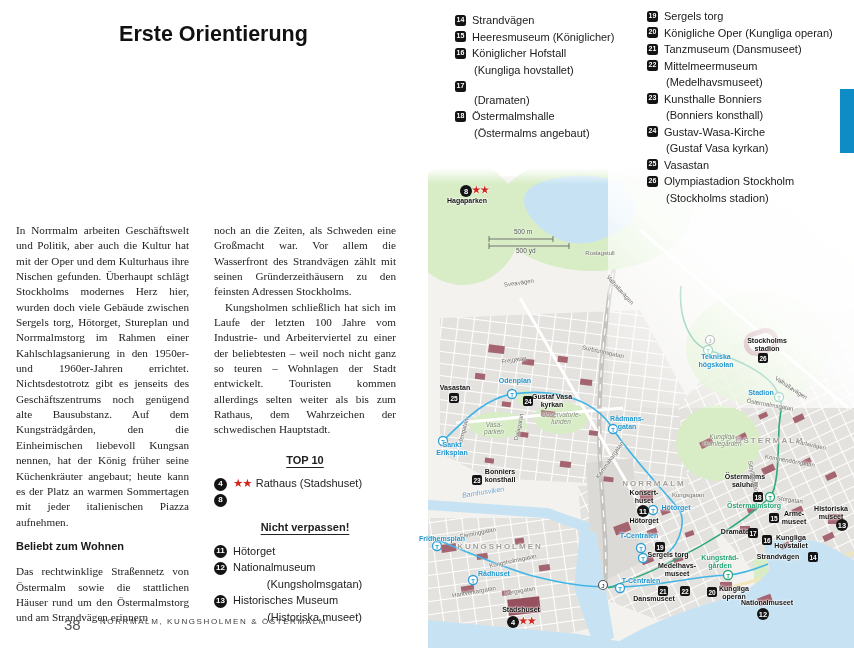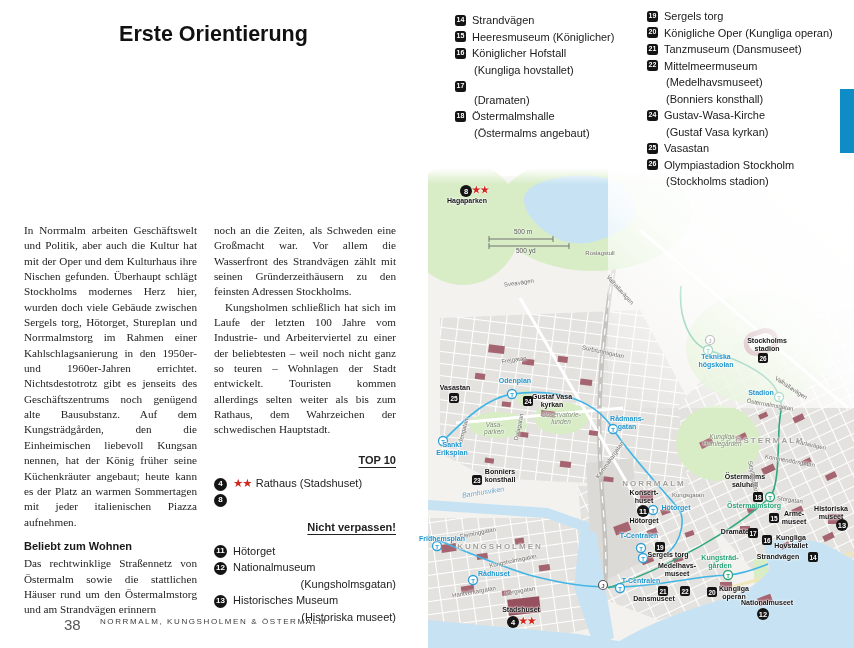--- a/index.html
+++ b/index.html
@@ -6,26 +6,26 @@
   #page{position:relative;width:854px;height:648px;background:#fff;overflow:hidden;
         font-family:"Liberation Sans",sans-serif;color:#1a1a1a;}
   
   .title{position:absolute;left:30px;top:22px;width:367px;text-align:center;
          font-size:21.5px;font-weight:700;color:#111;}
   .intro{position:absolute;left:47px;top:62px;width:333px;text-align:center;
          font-family:"Liberation Serif",serif;font-size:14.6px;line-height:20.6px;color:#222;}
   .col{position:absolute;top:223px;font-family:"Liberation Serif",serif;
        font-size:11.2px;line-height:15.35px;text-align:justify;color:#222;hyphens:auto;}
   .col p{margin:0;}
-  #col1{left:24px;width:173px;}
+  #col1{left:16px;width:173px;}
   #col2{left:214px;width:182px;}
   .subhead{font-family:"Liberation Sans",sans-serif;font-size:11px;font-weight:700;
-           margin:9px 0 2px 0;text-align:left;color:#1a1a1a;}
+           margin:9px 0 10px 0;text-align:left;color:#1a1a1a;}
   .indent{text-indent:11px;}
-  .secblock{margin-top:15px;font-family:"Liberation Sans",sans-serif;text-align:right;}
+  .secblock{margin-top:15px;font-family:"Liberation Sans",sans-serif;text-align:center;}
   .sechead{font-size:11px;font-weight:700;text-decoration:underline;text-underline-offset:2.5px;margin-bottom:7px;}
   .li{display:flex;gap:6px;align-items:flex-start;font-size:11px;line-height:16.5px;}
   .li .b{margin-top:2.5px;}
   .b{display:inline-flex;align-items:center;justify-content:center;background:#141414;color:#fff;flex:none;}
   .bc{width:13px;height:13px;border-radius:50%;font-size:8px;font-weight:700;}
   .bs{width:11px;height:11px;border-radius:2.5px;font-size:7px;font-weight:700;margin-top:3px;}
   .stars{color:#d2251c;font-size:11.5px;letter-spacing:-1px;margin-right:1px;}
   .sub{margin-left:19px;font-size:11px;line-height:16.5px;}
   .mt13{margin-top:13px;}
   .pgnum{position:absolute;font-size:15px;color:#555;margin-left:32px;}
@@ -147,20 +147,24 @@
         </div>
         <div class="li">
           <span class="b bs">21</span>
           <span>Tanzmuseum (Dansmuseet)</span>
         </div>
         <div class="li">
           <span class="b bs">22</span>
           <span>Mittelmeermuseum</span>
         </div>
         <div class="sub">(Medelhavsmuseet)</div>
+        <div class="li">
+          <span class="b bs">23</span>
+          <span>Kunsthalle Bonniers</span>
+        </div>
         <div class="sub">(Bonniers konsthall)</div>
         <div class="li">
           <span class="b bs">24</span>
           <span>Gustav-Wasa-Kirche</span>
         </div>
         <div class="sub">(Gustaf Vasa kyrkan)</div>
         <div class="li">
           <span class="b bs">25</span>
           <span>Vasastan</span>
         </div>

